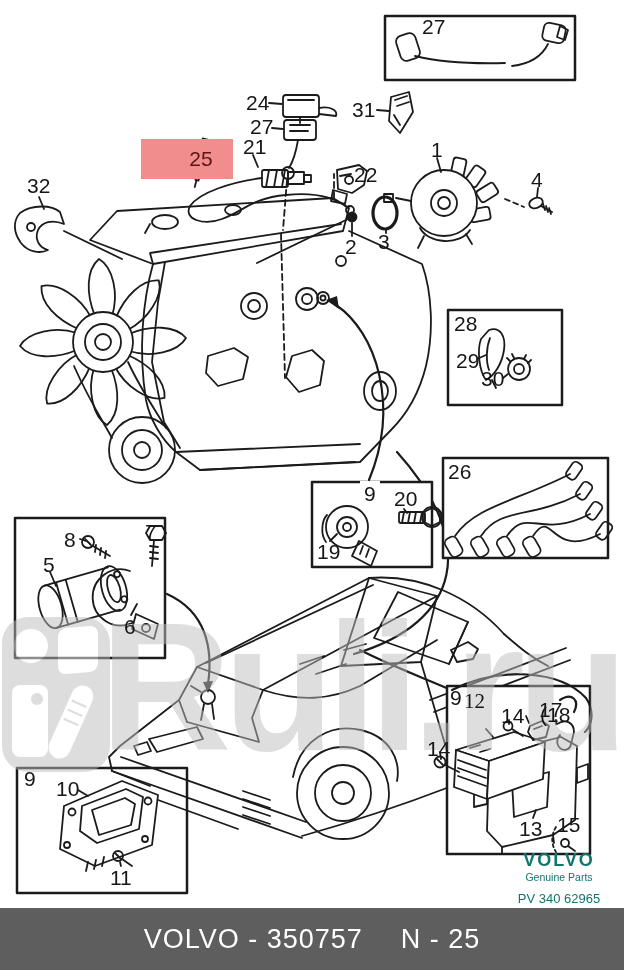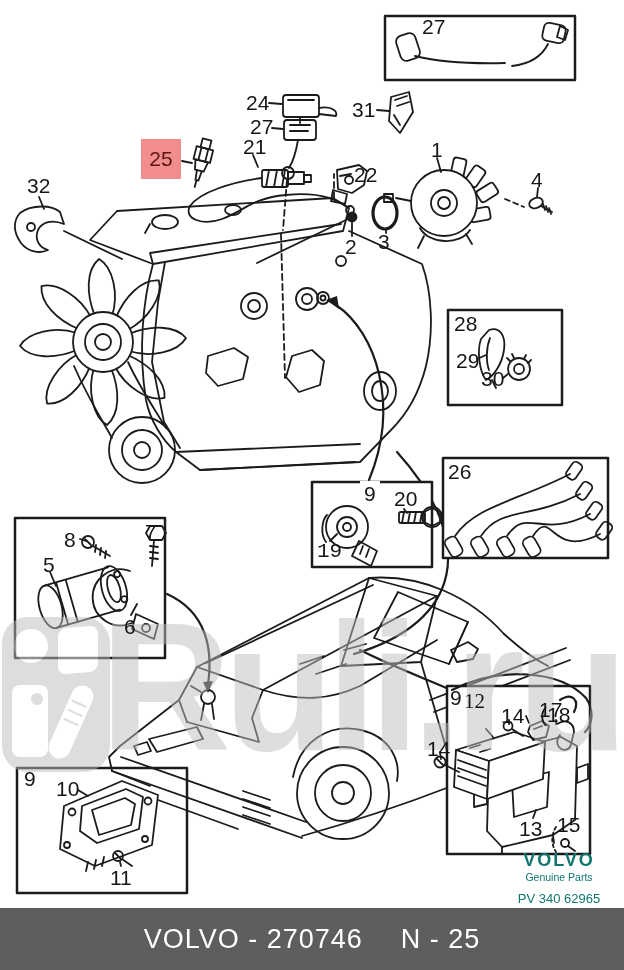--- a/index.html
+++ b/index.html
@@ -2,22 +2,22 @@
 <html style="--hl: #f28d8d; --hlText: #5c1414;"><head>
 <meta charset="utf-8">
 <style>
   html,body{margin:0;padding:0;background:#888;}
   .stage{position:relative;width:624px;height:970px;background:#ffffff;overflow:hidden;
          font-family:"Liberation Sans",sans-serif;margin:0 auto;}
   .stage svg{position:absolute;left:0;top:0;z-index:1;}
   
   #labels-layer .plabel{position:absolute;z-index:10;font-size:21px;line-height:1.05;
         color:#161616;white-space:nowrap;letter-spacing:0;}
-  #labels-layer .plabel.hl{width:40px;height:40px;display:flex;align-items:center;justify-content:center;
-        background:var(--hl,#f28d8d);color:var(--hlText,#5c1414);}
+  #labels-layer .plabel.hl{width:64px;height:40px;display:flex;align-items:center;justify-content:center;
+        background:var(--hl,#f28d8d);color:var(--hlText,#5c1414);padding-left:28px;}
   #labels-layer .plabel.wbg{background:#ffffff;padding:2px 4px 1px 4px;}
   
   .watermark{position:absolute;left:0;top:0;width:624px;height:970px;z-index:5;pointer-events:none;opacity:.5;text-align:right;}
   .wm-text{position:absolute;left:100px;top:596px;font-size:182px;font-weight:bold;
         letter-spacing:-8px;color:#bfbfbf;line-height:1;}
   .wm-logo{position:absolute;left:2px;top:617px;width:108px;height:155px;background:#bdbdbd;border-radius:26px;}
   .wm-logo .ic{position:absolute;background:#ffffff;}
   .ic1{left:12px;top:12px;width:34px;height:34px;border-radius:50%;}
   .ic2{left:56px;top:10px;width:40px;height:46px;border-radius:8px;transform:skewY(-5deg);}
   .ic3{left:10px;top:68px;width:36px;height:72px;border-radius:8px;}
@@ -404,21 +404,21 @@
       <div class="plabel" style="left: 531px; top: 169px;">4</div>
       <div class="plabel" style="left: 345px; top: 236px;">2</div>
       <div class="plabel" style="left: 378px; top: 231px;">3</div>
       <div class="plabel" style="left: 27px; top: 175px;">32</div>
       <div class="plabel" style="left: 454px; top: 313px;">28</div>
       <div class="plabel" style="left: 456px; top: 350px;">29</div>
       <div class="plabel" style="left: 481px; top: 368px;">30</div>
       <div class="plabel" style="left: 448px; top: 461px;">26</div>
       <div class="plabel wbg" style="left: 360px; top: 481px;">9</div>
       <div class="plabel" style="left: 394px; top: 488px;">20</div>
-      <div class="plabel" style="left: 317px; top: 541px; font-family: Liberation Mono, monospace;">19</div>
+      <div class="plabel" style="left: 317px; top: 541px;">19</div>
       <div class="plabel" style="left: 64px; top: 529px;">8</div>
       <div class="plabel" style="left: 145px; top: 521px;">7</div>
       <div class="plabel" style="left: 43px; top: 554px;">5</div>
       <div class="plabel" style="left: 124px; top: 616px;">6</div>
       <div class="plabel" style="left: 24px; top: 768px;">9</div>
       <div class="plabel" style="left: 56px; top: 778px;">10</div>
       <div class="plabel" style="left: 110px; top: 867px;">11</div>
       <div class="plabel" style="left: 450px; top: 687px;">9</div>
       <div class="plabel" style="left: 464px; top: 690px; font-family: Liberation Serif, serif;">12</div>
       <div class="plabel" style="left: 501px; top: 705px;">14</div>
@@ -429,17 +429,17 @@
       <div class="plabel" style="left: 557px; top: 814px;">15</div>
     </div>
 
 <div class="brand">
   <div class="logo">VOLVO</div>
   <div class="l1">Genuine Parts</div>
   <div class="l2">PV 340 62965</div>
 </div>
 
 <div class="footer" style="background: rgb(94, 94, 94); color: rgb(255, 255, 255);">
-  <span>VOLVO - 270746</span>
+  <span>VOLVO - 350757</span>
   <span>N - 25</span>
 </div>
 
 </div>
 
 </body></html>

